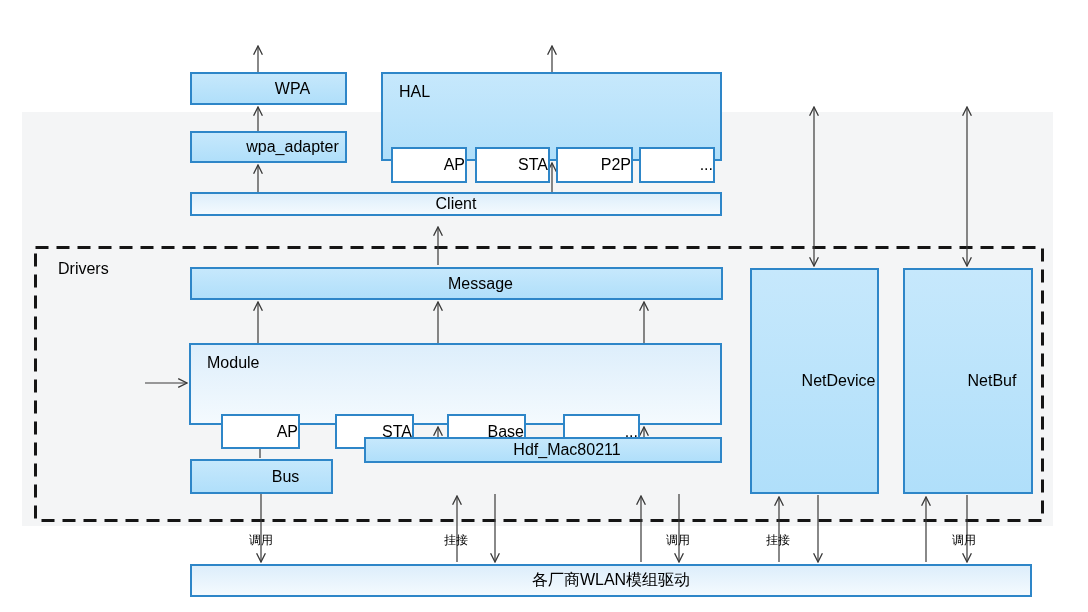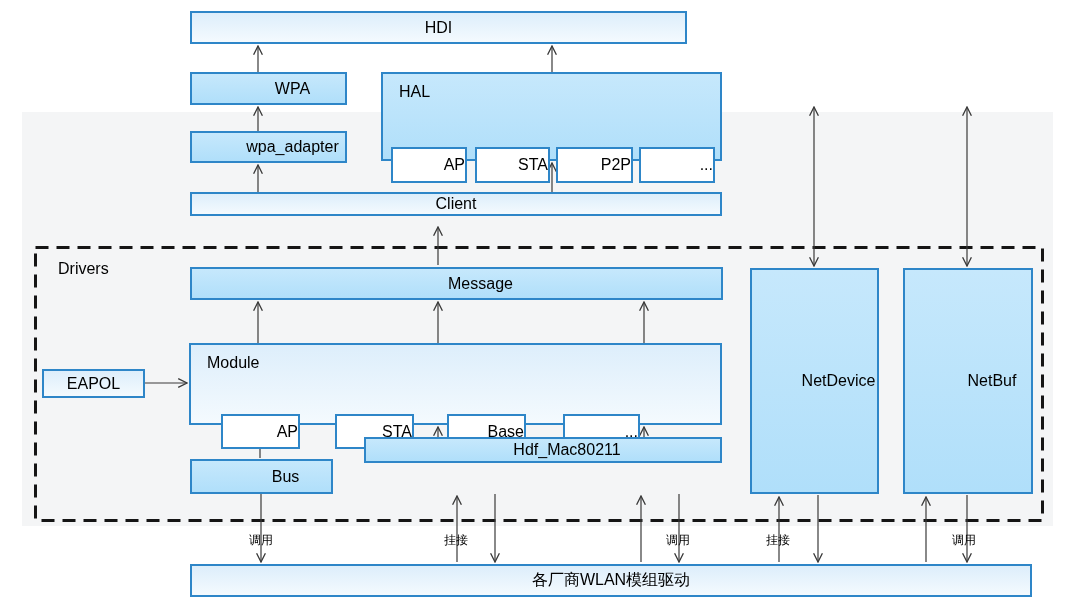--- a/index.html
+++ b/index.html
@@ -65,23 +65,20 @@
       <line x1="495" y1="494" x2="495" y2="562" marker-end="url(#ah)"></line>
       <line x1="641" y1="562" x2="641" y2="496" marker-end="url(#ah)"></line>
       <line x1="679" y1="494" x2="679" y2="562" marker-end="url(#ah)"></line>
       <line x1="779" y1="562" x2="779" y2="497" marker-end="url(#ah)"></line>
       <line x1="818" y1="495" x2="818" y2="562" marker-end="url(#ah)"></line>
       <line x1="926" y1="562" x2="926" y2="497" marker-end="url(#ah)"></line>
       <line x1="967" y1="495" x2="967" y2="562" marker-end="url(#ah)"></line>
     </g>
   </svg>
 
-  <div class="box light" style="left:190px;top:11px;width:497px;height:33px">
-    <span>HDI</span>
-  </div>
 
   <div class="box medium" style="left:190px;top:72px;width:157px;height:33px">
     <span>WPA</span>
   </div>
 
   <div class="box medium container-box" style="left:381px;top:72px;width:341px;height:89px">
     <span class="container-label">HAL</span>
     <div class="white-box" style="left:8px;top:40px;width:76px;height:36px">
       <span>AP</span>
     </div>
@@ -120,23 +117,20 @@
       <span>STA</span>
     </div>
     <div class="white-box" style="left:256px;top:36px;width:79px;height:35px">
       <span>Base</span>
     </div>
     <div class="white-box" style="left:372px;top:36px;width:77px;height:35px">
       <span>...</span>
     </div>
   </div>
 
-  <div class="box light" style="left:42px;top:369px;width:103px;height:29px">
-    <span>EAPOL</span>
-  </div>
 
   <div class="box medium" style="left:190px;top:459px;width:143px;height:35px">
     <span>Bus</span>
   </div>
 
   <div class="box medium" style="left:364px;top:437px;width:358px;height:26px">
     <span>Hdf_Mac80211</span>
   </div>
 
   <div class="box medium" style="left:750px;top:268px;width:129px;height:226px">

